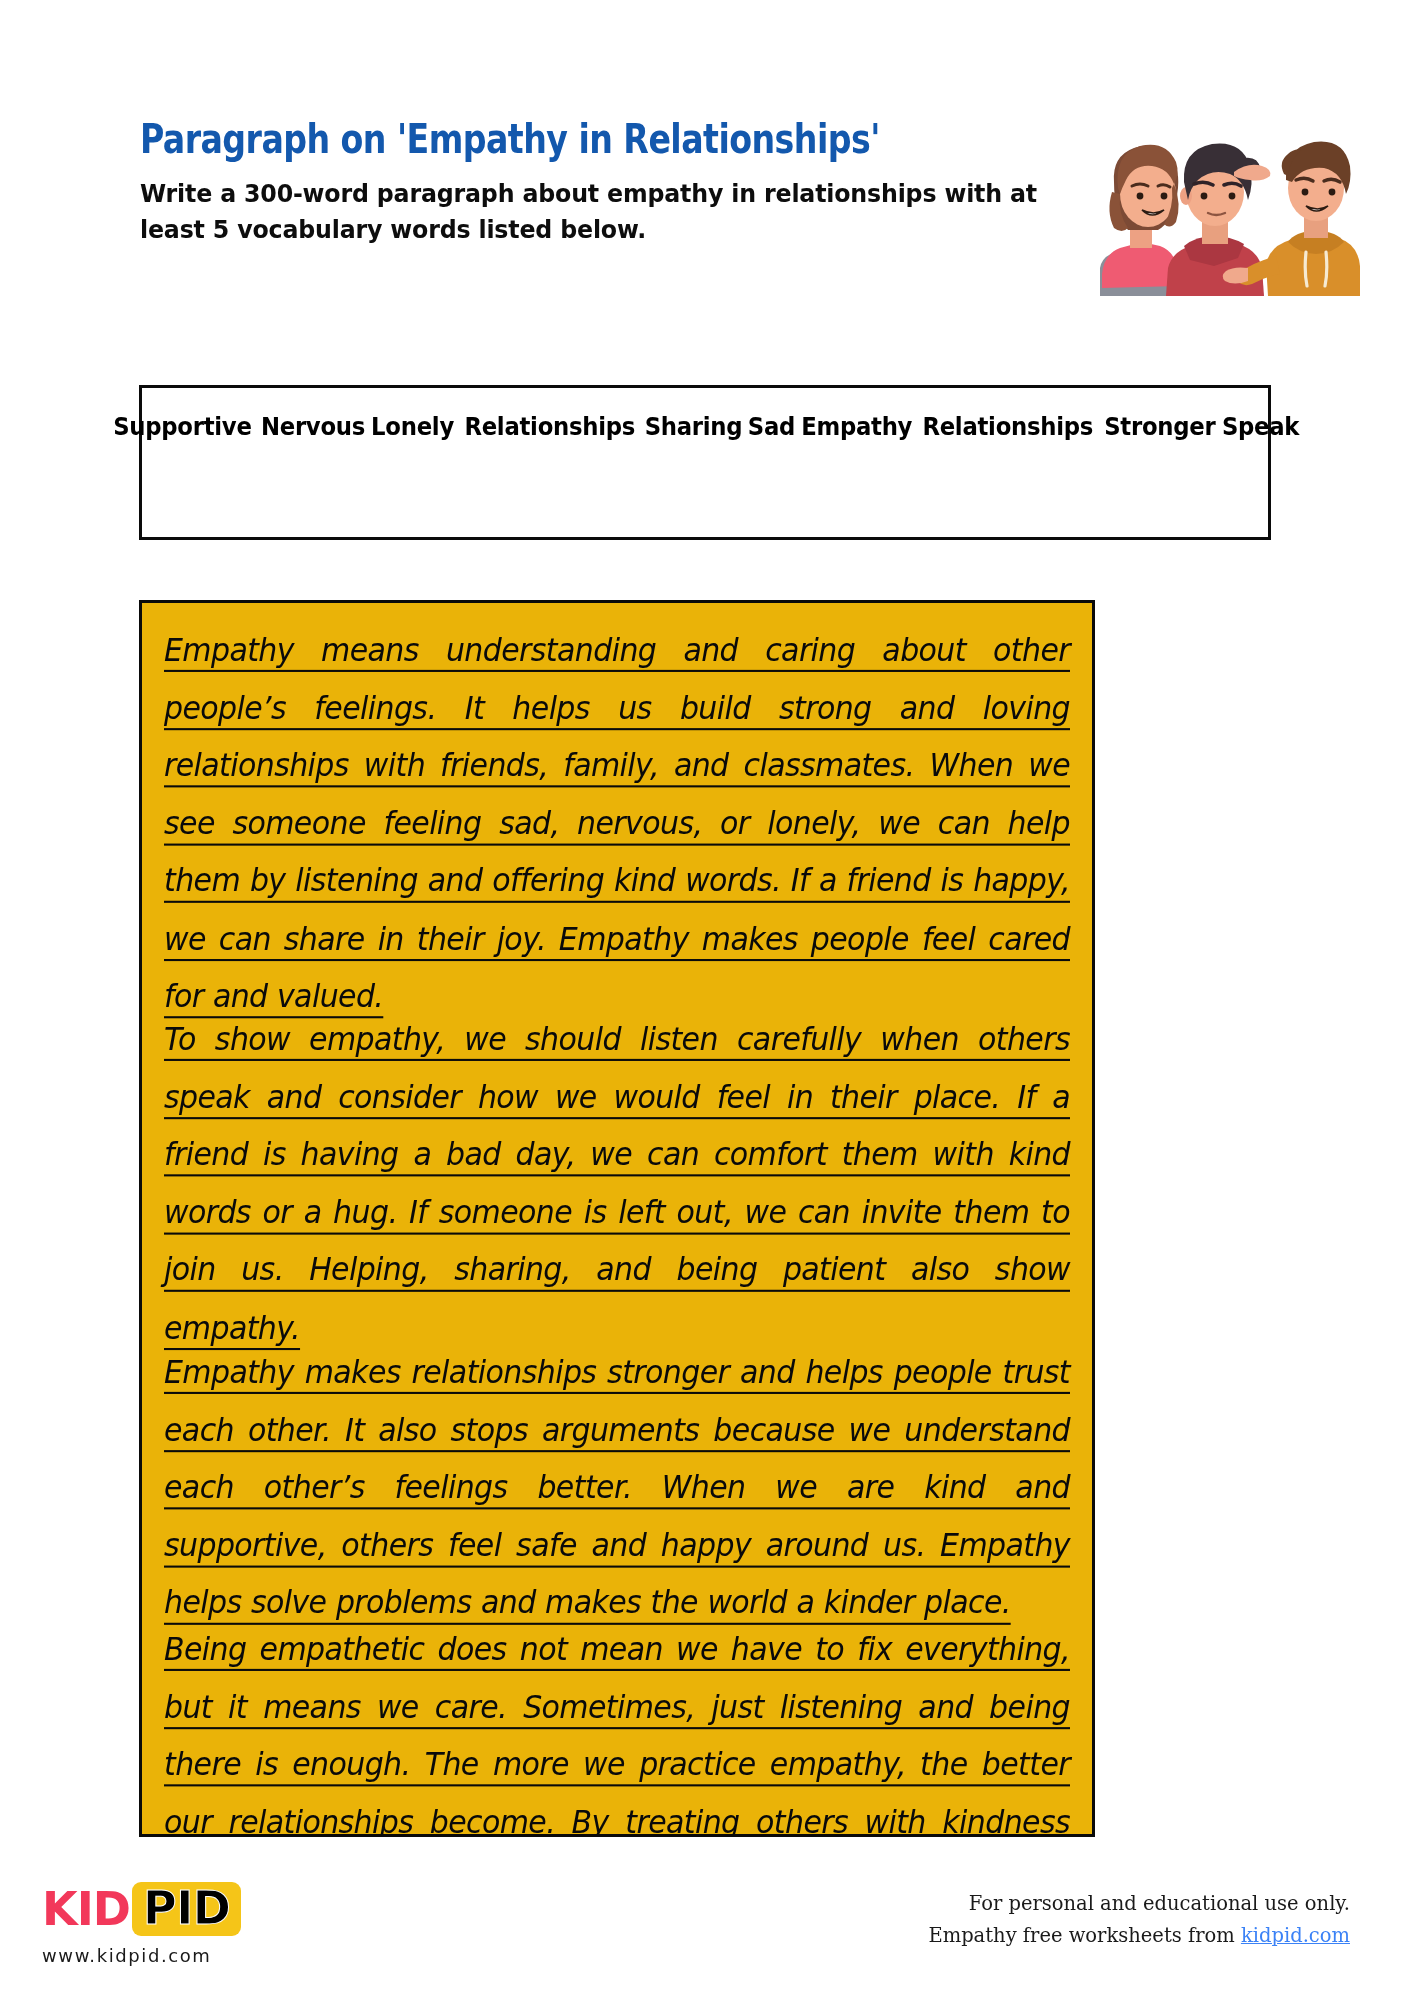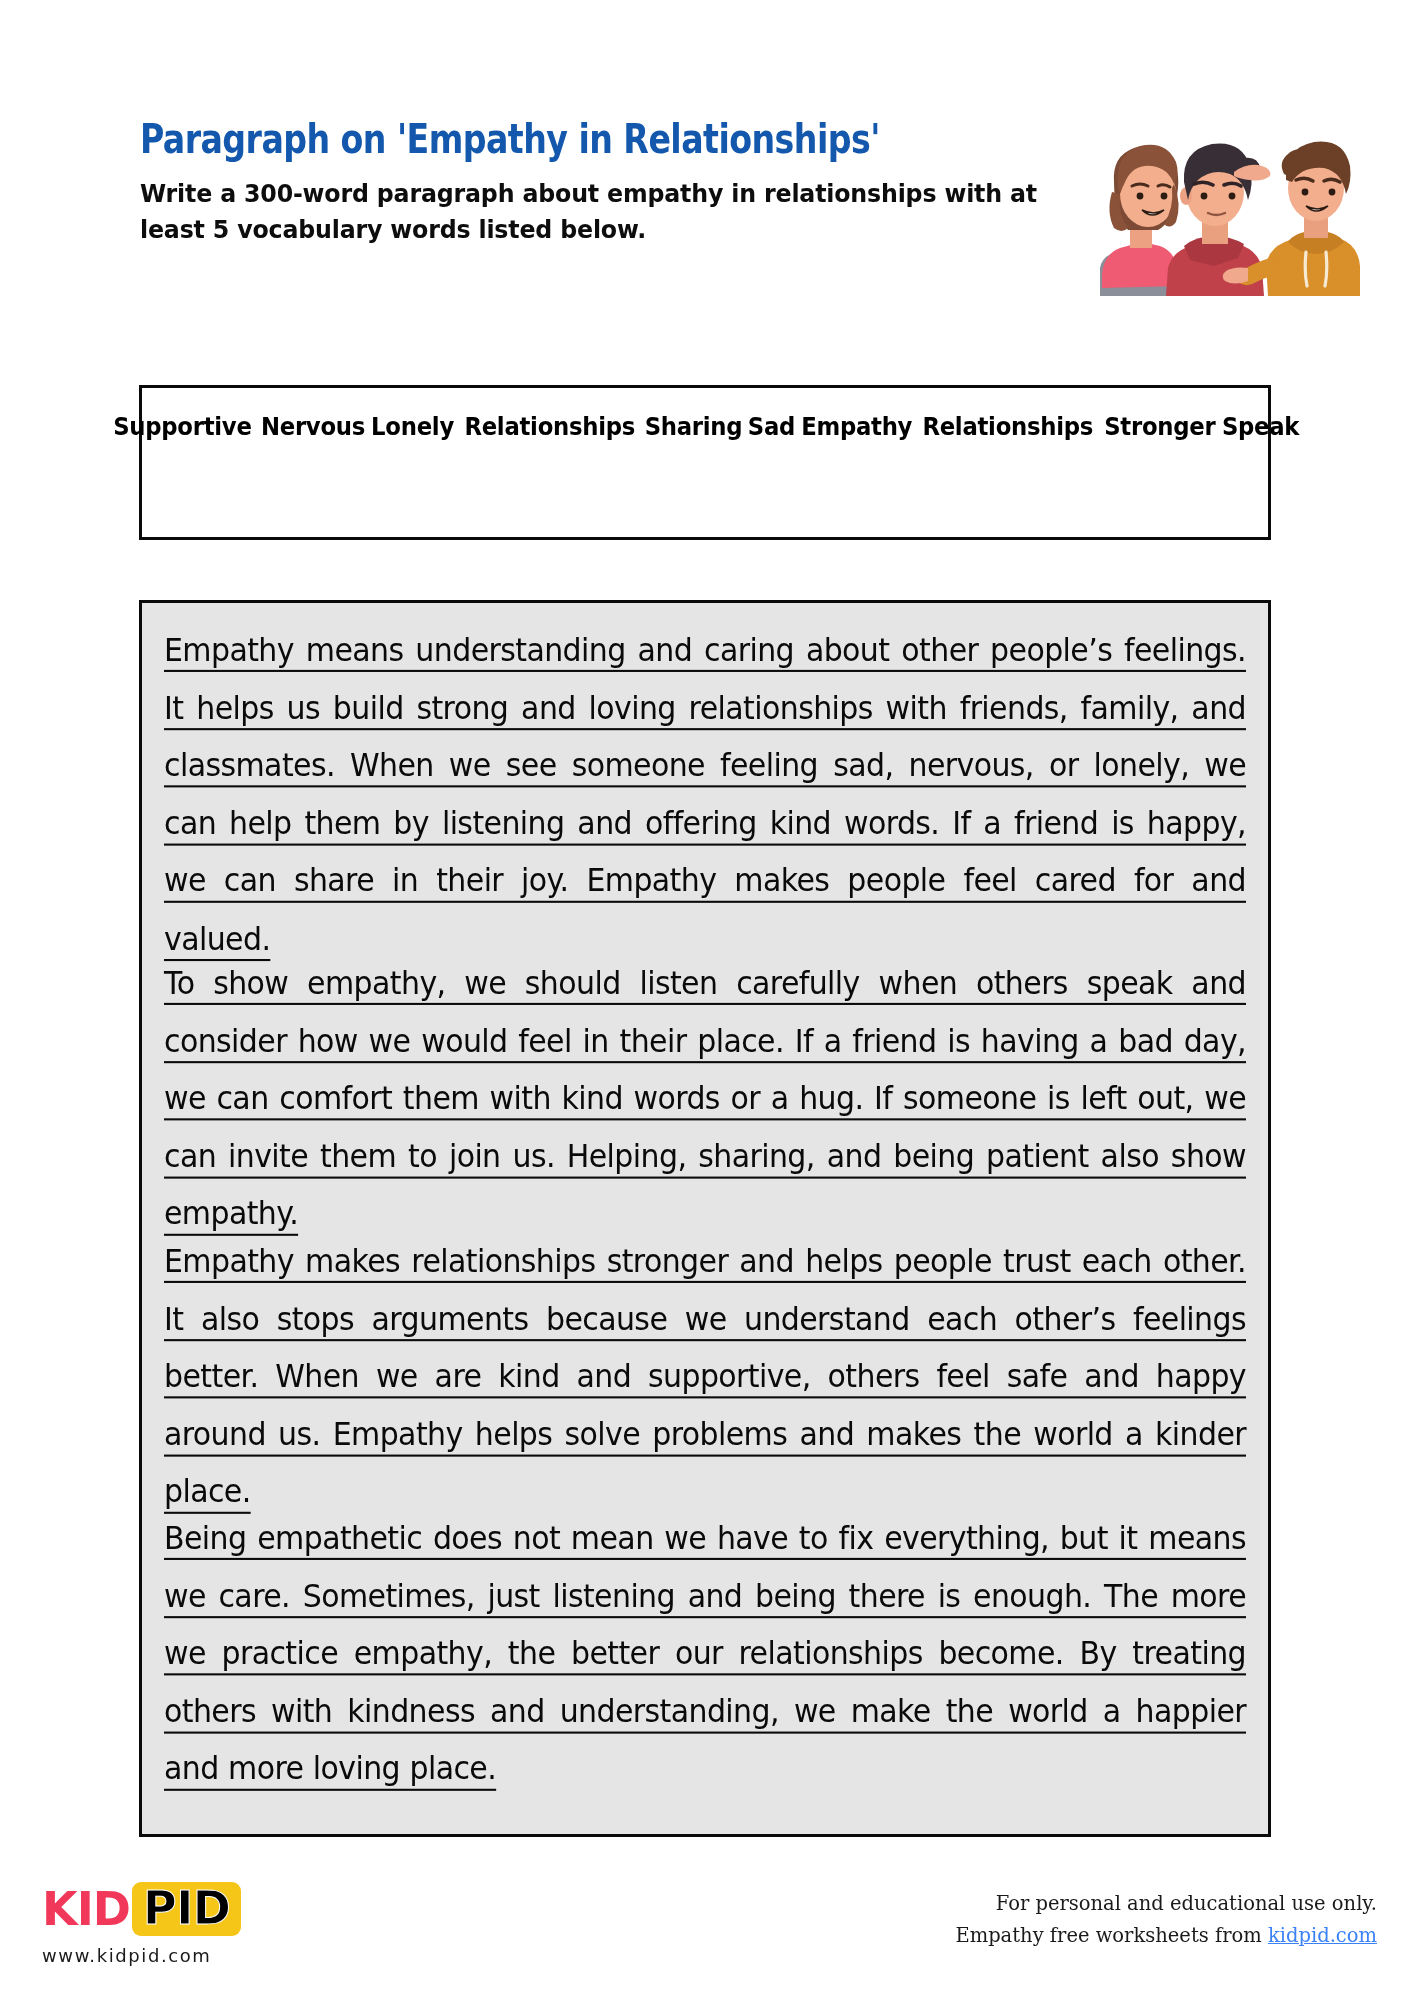--- a/index.html
+++ b/index.html
@@ -81,25 +81,26 @@
     font-size: 24.5px;
     color: #000;
     letter-spacing: -0.3px;
     transform: scaleX(0.93);
   }
 
   
   #answer-box {
     position: absolute;
     left: 139px; top: 600px;
-    width: 1132px; height: 1237px;
+    width: 956px; height: 1237px;
     border: 3.5px solid #0a0a0a;
-    background: #e5e5e5;
+    background: #eab308;
     padding: 18px 22px 14px 22px;
     overflow: hidden;
+    font-style: italic;
   }
   .para {
     margin: 0;
     font-family: "DejaVu Sans", sans-serif;
     font-size: 30px;
     line-height: 55.5px;
     color: #0a0a0a;
     text-align: justify;
     text-justify: inter-word;
     letter-spacing: -0.6px;
@@ -133,21 +134,21 @@
     -webkit-text-stroke: 1px #ffffff;
   }
   #logo-url {
     font-family: "DejaVu Sans", sans-serif;
     font-size: 18px;
     color: #1a1a1a;
     letter-spacing: 1.6px;
     margin-top: 9px;
   }
   #footer-notes {
-    position: absolute; right: 37px; top: 28px;
+    position: absolute; right: 64px; top: 28px;
     text-align: right;
     font-family: "DejaVu Serif", serif;
     font-size: 19.5px;
     color: #1a1a1a;
     line-height: 1.62;
   }
   #footer-link { text-decoration: underline; color: #3b82f6; }
 </style>
 </head>
 <body>

